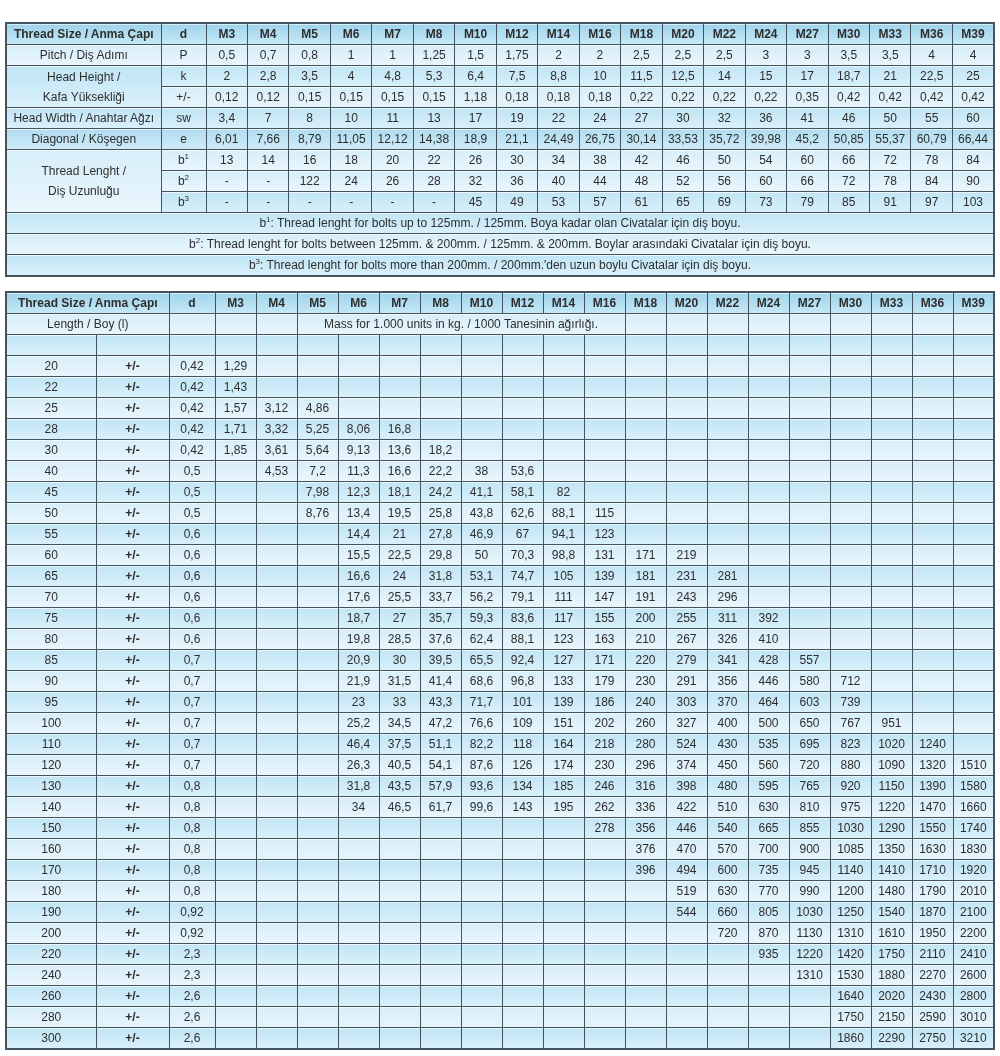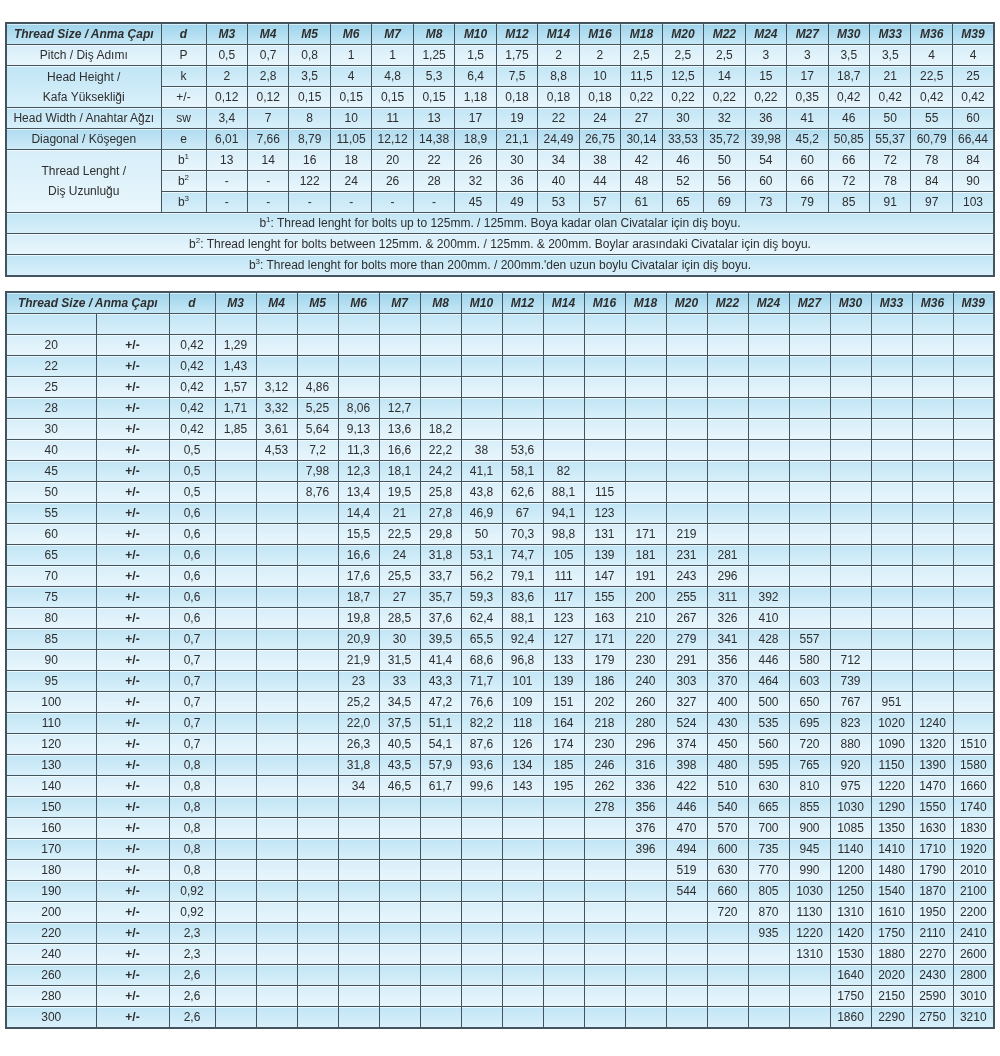--- a/index.html
+++ b/index.html
@@ -7,21 +7,21 @@
   .wrap { padding:22px 5px 10px 5px; }
   table.spec { border-collapse:collapse; table-layout:fixed; width:990px; border:2px solid #44545e; }
   table.spec td, table.spec th {
     border:1px solid #44545e;
     height:20px; line-height:20px;
     text-align:center; vertical-align:middle;
     font-size:12px; color:#2e2e2e;
     padding:0 1px; overflow:hidden; white-space:nowrap;
     box-shadow: inset 0 1px 0 rgba(255,255,255,0.6);
   }
-  table.spec th { font-weight:bold; font-size:12px;font-style:italic; }
+  table.spec th { font-weight:bold; font-size:12px; }
   #t2 { margin-top:14px; }
   .shH { background: linear-gradient(180deg,#9ed3eb 0%, #c5e8f6 100%); }
   .shL { background: linear-gradient(180deg,#d7eef9 0%, #e9f6fc 100%); }
   .shM { background: linear-gradient(180deg,#c1e5f5 0%, #d9f0fa 100%); }
   .shD { background: linear-gradient(180deg,#b0dcf0 0%, #cfebf8 100%); }
   .labelCell { text-align:left; padding-left:7px; }
   .vtop { vertical-align:top;margin-left:20px; }
   .ln { height:20px; line-height:20px; }
   .fnCell { text-align:left; padding-left:7px; height:24px; line-height:24px;margin-top:35px; }
   .pmCell { font-weight:bold; }
@@ -332,20 +332,36 @@
           <th class="shH">M24</th>
           <th class="shH">M27</th>
           <th class="shH">M30</th>
           <th class="shH">M33</th>
           <th class="shH">M36</th>
           <th class="shH">M39</th>
         </tr>
       </thead>
     <tbody id="t2-body">
         <tr>
+          <td class="shL" colspan="2">Length / Boy (l)</td>
+          <td class="shL"></td>
+          <td class="shL"></td>
+          <td class="shL"></td>
+          <td class="shL" colspan="8">Mass for 1.000 units in kg. / 1000 Tanesinin ağırlığı.</td>
+          <td class="shL"></td>
+          <td class="shL"></td>
+          <td class="shL"></td>
+          <td class="shL"></td>
+          <td class="shL"></td>
+          <td class="shL"></td>
+          <td class="shL"></td>
+          <td class="shL"></td>
+          <td class="shL"></td>
+        </tr>
+        <tr>
           <td class="shM"></td>
           <td class="shM"></td>
           <td class="shM"></td>
           <td class="shM"></td>
           <td class="shM"></td>
           <td class="shM"></td>
           <td class="shM"></td>
           <td class="shM"></td>
           <td class="shM"></td>
           <td class="shM"></td>
@@ -435,21 +451,21 @@
           <td class="shL"></td>
         </tr>
         <tr>
           <td class="shM">28</td>
           <td class="shM pmCell">+/-</td>
           <td class="shM">0,42</td>
           <td class="shM">1,71</td>
           <td class="shM">3,32</td>
           <td class="shM">5,25</td>
           <td class="shM">8,06</td>
-          <td class="shM">12,7</td>
+          <td class="shM">16,8</td>
           <td class="shM"></td>
           <td class="shM"></td>
           <td class="shM"></td>
           <td class="shM"></td>
           <td class="shM"></td>
           <td class="shM"></td>
           <td class="shM"></td>
           <td class="shM"></td>
           <td class="shM"></td>
           <td class="shM"></td>
@@ -794,21 +810,21 @@
           <td class="shL"></td>
           <td class="shL"></td>
         </tr>
         <tr>
           <td class="shM">110</td>
           <td class="shM pmCell">+/-</td>
           <td class="shM">0,7</td>
           <td class="shM"></td>
           <td class="shM"></td>
           <td class="shM"></td>
-          <td class="shM">22,0</td>
+          <td class="shM">46,4</td>
           <td class="shM">37,5</td>
           <td class="shM">51,1</td>
           <td class="shM">82,2</td>
           <td class="shM">118</td>
           <td class="shM">164</td>
           <td class="shM">218</td>
           <td class="shM">280</td>
           <td class="shM">524</td>
           <td class="shM">430</td>
           <td class="shM">535</td>

